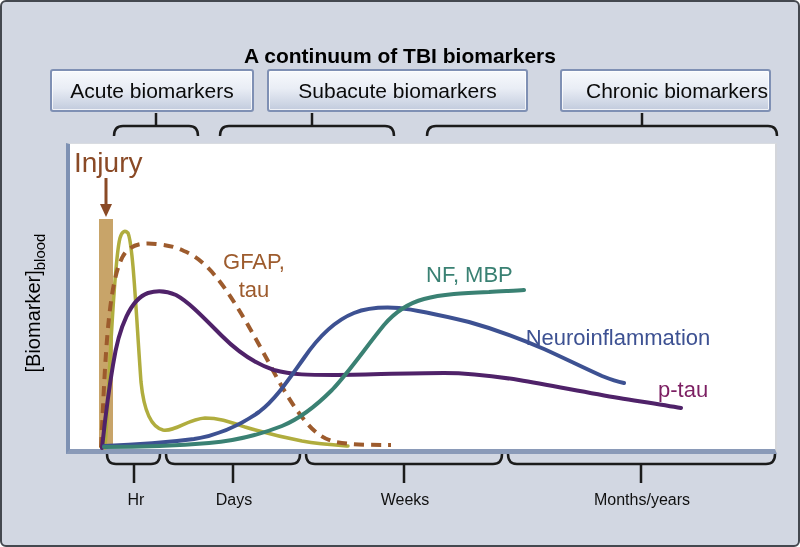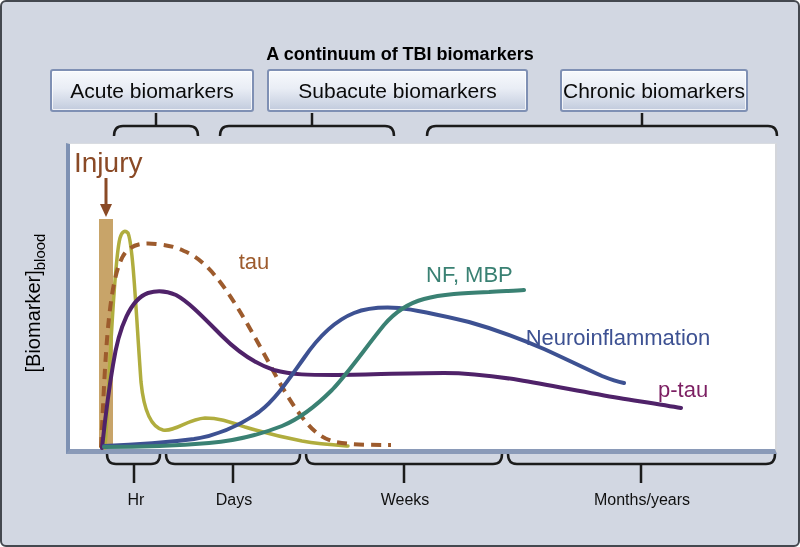--- a/index.html
+++ b/index.html
@@ -1,25 +1,25 @@
 <!DOCTYPE html>
 <html><head>
 <meta charset="utf-8">
 <style>
   html,body{margin:0;padding:0;background:#ffffff;font-family:"Liberation Sans", sans-serif;}
   .figure{position:relative;width:796px;height:543px;background:#d2d7e2;border:2px solid #44484f;
           border-radius:6px;overflow:hidden;}
-  .title{position:absolute;left:0;right:0;top:42px;text-align:center;font-size:18px;font-weight:bold;color:#000;}
+  .title{position:absolute;left:0;right:0;top:42px;text-align:center;font-size:21px;font-weight:bold;color:#000;}
   .cat-box{position:absolute;top:67px;height:39px;display:flex;align-items:center;justify-content:center;
            font-size:21px;color:#0a0a0a;border:2px solid #7f90b4;border-radius:3px;
            background:linear-gradient(180deg,#f7f9fc 0%,#e9edf5 45%,#cdd5e4 85%,#c2cbdd 100%);
            box-shadow:inset 0 0 0 1px rgba(255,255,255,.75);}
   .box-acute{left:48px;width:200px;}
   .box-subacute{left:265px;width:257px;}
-  .box-chronic{left:558px;width:184px;}
+  .box-chronic{left:558px;width:184px;padding-left:23px;}
   .plot{position:absolute;left:64px;top:141px;width:705px;height:305px;background:#ffffff;
         border-left:4px solid #7e91b3;border-bottom:5px solid #8a9ab8;
         border-top:1px solid #d9dce1;border-right:2px solid #d4d6db;}
   .overlay{position:absolute;left:0;top:0;width:796px;height:543px;pointer-events:none;}
   .lbl{position:absolute;font-size:22px;white-space:nowrap;}
   .lbl-injury{left:72px;top:145px;color:#8a4a26;font-size:28px;}
   .lbl-uch{left:118px;top:198px;color:#abaa39;}
   .lbl-gfap{left:212px;top:246px;width:80px;text-align:center;color:#9d5b2d;line-height:28px;white-space:normal;}
   .lbl-nf{left:424px;top:260px;color:#3a8173;}
   .lbl-neuro{left:505px;top:300px;width:222px;text-align:center;color:#3d5192;line-height:28px;white-space:normal;margin-top:22px;}
@@ -48,20 +48,21 @@
   </div>
 
   <div class="plot"></div>
 
   <div class="ylabel">
     <span>[Biomarker]</span><span class="sub">blood</span>
   </div>
 
   <div class="lbl lbl-injury">Injury</div>
   <div class="lbl lbl-gfap">
+    <div>GFAP,</div>
     <div>tau</div>
   </div>
   <div class="lbl lbl-nf">NF, MBP</div>
   <div class="lbl lbl-neuro">
     <div>Neuroinflammation</div>
   </div>
   <div class="lbl lbl-ptau">p-tau</div>
 
   <div class="time-lbl t-hr">Hr</div>
   <div class="time-lbl t-days">Days</div>

